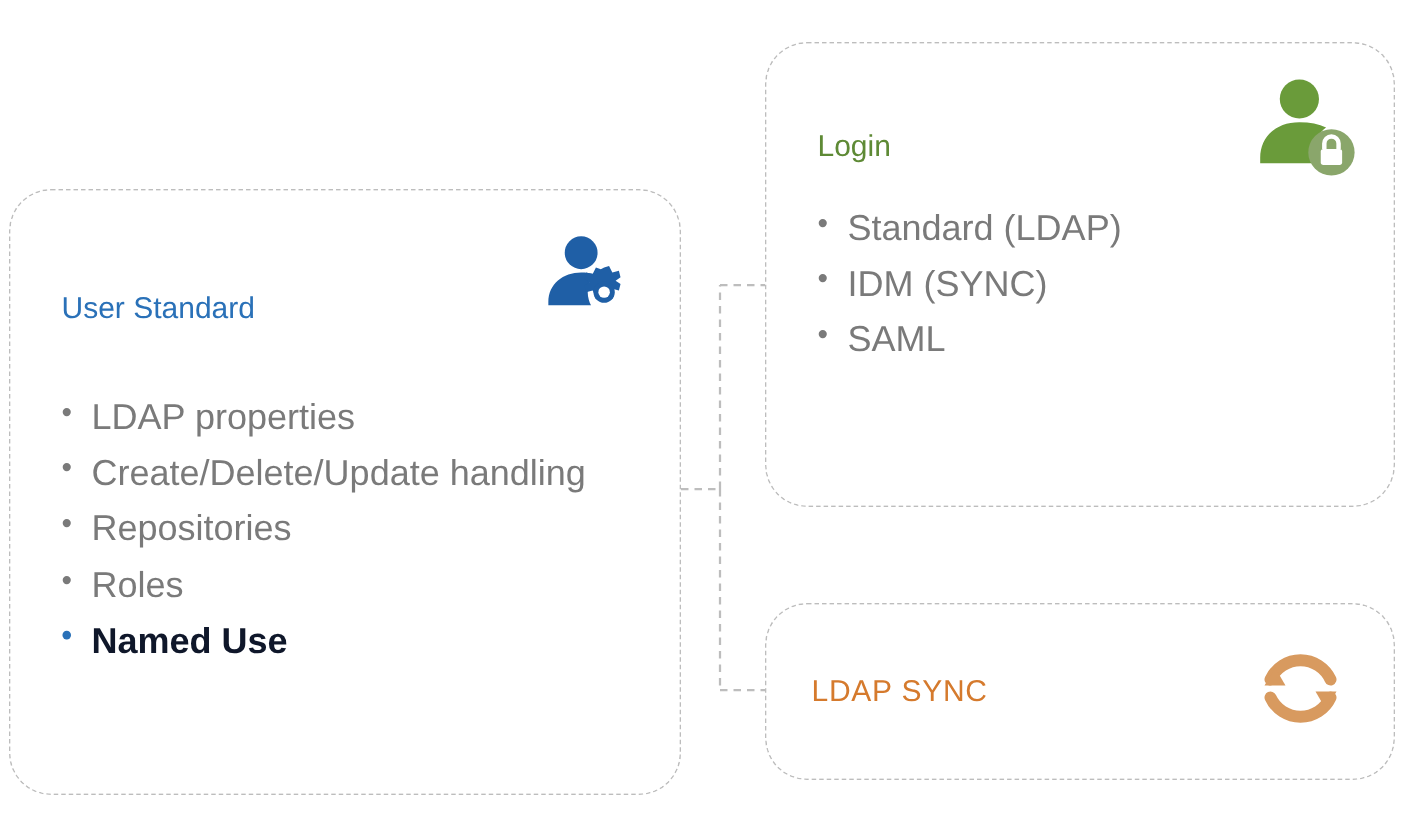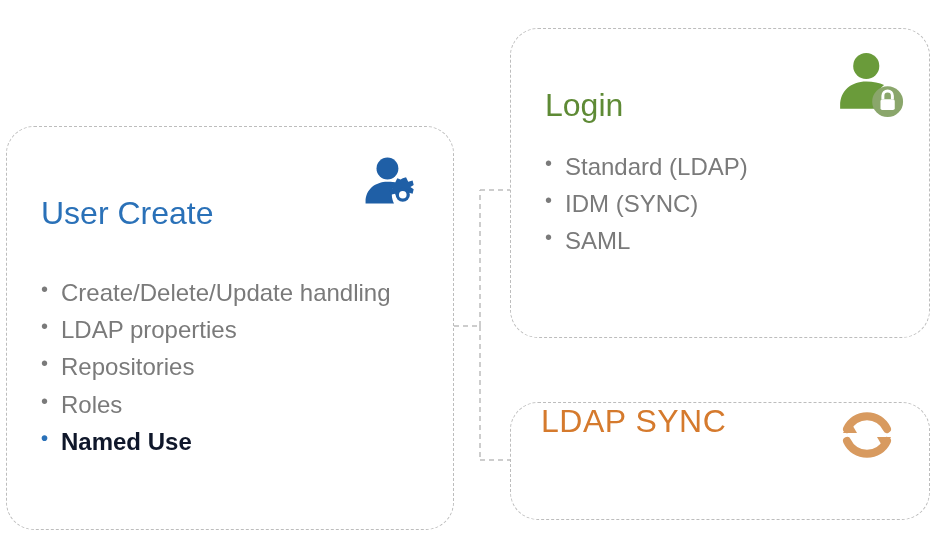--- a/index.html
+++ b/index.html
@@ -12,21 +12,21 @@
     font-family: "Segoe UI", Arial, sans-serif;
     background: #fff;
   }
   .box {
     position: absolute;
     border: 1.5px dashed #bdbdbd;
     border-radius: 28px;
     background: #fff;
   }
   .box-title {
-    font-size: 32px;
+    font-size: 20px;
     font-weight: 400;
     margin: 0;
   }
   .title-blue { color: #2a71b8; }
   .title-green { color: #5e8a35; }
   .title-orange { color: #d57a2d; font-weight: 500; letter-spacing: 0.5px; }
   ul.items {
     list-style: none;
     padding: 0;
     margin: 0;
@@ -74,20 +74,21 @@
   #box-login ul.items { margin-top: 24px; }
 
   
   #box-ldap-sync {
     left: 510px;
     top: 402px;
     width: 420px;
     height: 118px;
     padding: 0 30px;
     display: flex;
+    align-items: center;
     justify-content: space-between;
   }
 
   .icon-holder {
     position: absolute;
   }
 
   
   svg.connectors {
     position: absolute;
@@ -121,24 +122,24 @@
         <circle cx="26" cy="16" r="10"></circle>
         <path d="M26 28c-11 0-20 7-20 18v2h26c-1-2-2-5-2-8 0-4 1.5-8 4-11-2.5-.7-5-1-8-1z"></path>
         <g transform="translate(40,40)">
           <path d="M0-15l3-1 2 4 4-1 1 4-3 2 3 2-1 4-4-1-2 4-3-1-2 3-3-1-2-4-4 1-1-4 3-2-3-2 1-4 4 1 2-4 3 1z" fill="#1f5fa6"></path>
           <circle cx="0" cy="0" r="6.5" fill="#1f5fa6"></circle>
           <circle cx="0" cy="0" r="3.5" fill="#fff"></circle>
         </g>
       </g>
     </svg>
   </div>
-  <h2 class="box-title title-blue">User Create</h2>
+  <h2 class="box-title title-blue">User Standard</h2>
   <ul class="items">
+    <li>LDAP properties</li>
     <li>Create/Delete/Update handling</li>
-    <li>LDAP properties</li>
     <li>Repositories</li>
     <li>Roles</li>
     <li class="accent">Named Use</li>
   </ul>
 </div>
 
 <div id="box-login" class="box">
   <div class="icon-holder" style="right:20px; top:18px;">
     <svg width="76" height="76" viewBox="0 0 64 64">
       <g fill="#6a9b3a">

